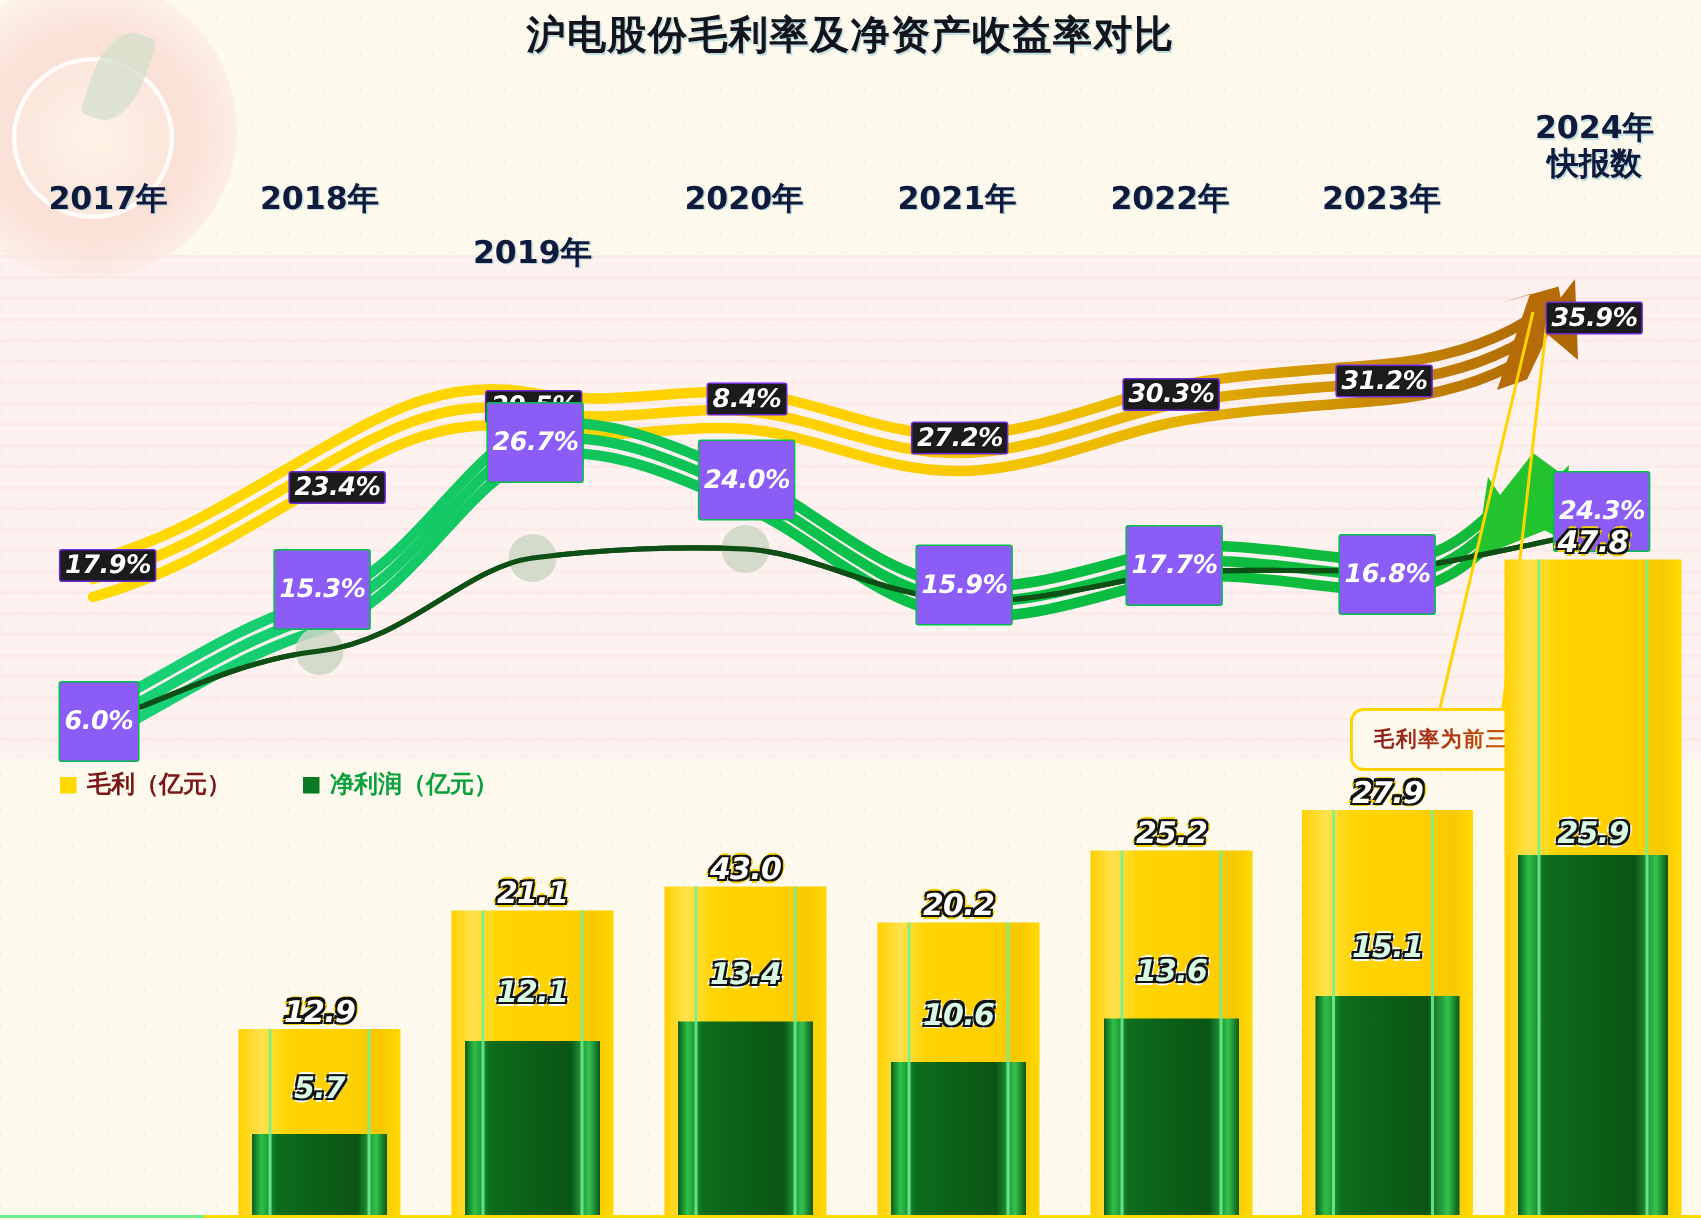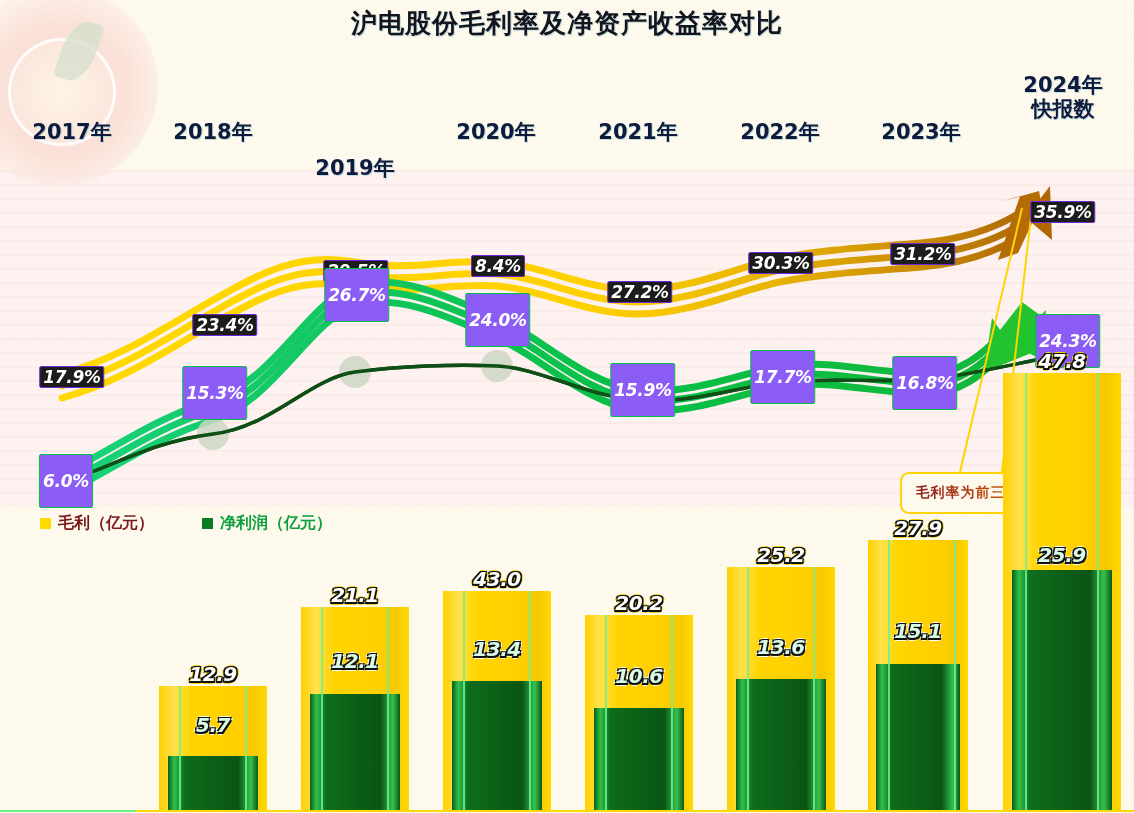--- a/index.html
+++ b/index.html
@@ -385,21 +385,21 @@
 
     <div class="bar-group" style="left:727px;width:108px;height:272px;">
       <div class="bar-outer" style="height:244px;"></div>
       <div class="bar-inner" style="height:132px;"></div>
       <div class="bar-tick" style="left:20px;height:244px;"></div>
       <div class="bar-tick" style="left:86px;height:244px;"></div>
       <div class="bar-val bar-val-gold" style="bottom:246px;">25.2</div>
       <div class="bar-val bar-val-green" style="bottom:154px;">13.6</div>
     </div>
 
-    <div class="bar-group" style="left:868px;width:100px;height:300px;">
+    <div class="bar-group" style="left:868px;width:114px;height:300px;">
       <div class="bar-outer" style="height:271px;"></div>
       <div class="bar-inner" style="height:147px;"></div>
       <div class="bar-tick" style="left:20px;height:271px;"></div>
       <div class="bar-tick" style="left:86px;height:271px;"></div>
       <div class="bar-val bar-val-gold" style="bottom:273px;">27.9</div>
       <div class="bar-val bar-val-green" style="bottom:170px;">15.1</div>
     </div>
 
     <div class="bar-group" style="left:1003px;width:118px;height:450px;">
       <div class="bar-outer" style="height:438px;"></div>

